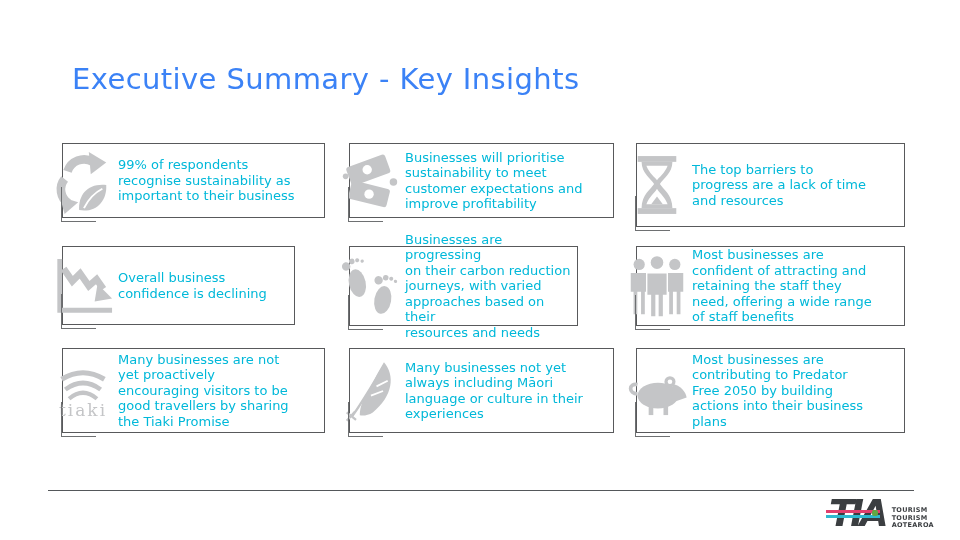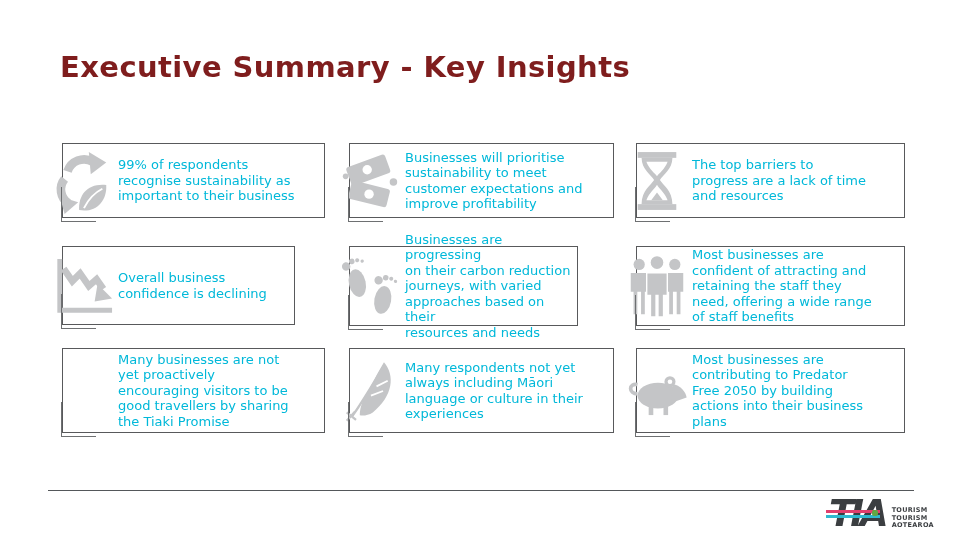--- a/index.html
+++ b/index.html
@@ -1,32 +1,32 @@
 <!DOCTYPE html>
 <html><head>
 <meta charset="utf-8">
 <style>
   html,body{margin:0;padding:0;background:#ffffff;}
   body{width:960px;height:540px;position:relative;overflow:hidden;
        font-family:"DejaVu Sans","Liberation Sans",sans-serif;}
 
-  .title{position:absolute;left:60px;top:50px;margin:0;
-         font-size:29px;font-weight:bold;color:#7f1d1d;letter-spacing:.4px;}
+  .title{position:absolute;left:60px;top:50px;margin:12px;
+         font-size:29px;font-weight:normal;color:#3b82f6;letter-spacing:.4px;}
 
   .card{position:absolute;box-sizing:border-box;background:#fff;
         border:1px solid #58595b;display:flex;align-items:center;
         padding:2px 6px 2px 55px;}
   
   .card::after{content:"";position:absolute;left:-2px;bottom:-5px;
         width:34px;height:34px;
         border-left:1.5px solid #6e7072;border-bottom:1.5px solid #6e7072;}
 
   .c1{left:62px; top:143px;width:263px;height:75px;}
   .c2{left:349px;top:143px;width:265px;height:75px;}
-  .c3{left:636px;top:143px;width:269px;height:75px;}
+  .c3{left:636px;top:143px;width:269px;height:84px;}
   .c4{left:62px; top:246px;width:233px;height:79px;}
   .c5{left:349px;top:246px;width:229px;height:80px;}
   .c6{left:636px;top:246px;width:269px;height:80px;}
   .c7{left:62px; top:348px;width:263px;height:85px;}
   .c8{left:349px;top:348px;width:265px;height:85px;}
   .c9{left:636px;top:348px;width:269px;height:85px;}
 
   .card-text{margin:0;font-size:13px;line-height:15.5px;color:#00b8d9;
              white-space:pre-line;}
 
@@ -168,37 +168,47 @@
       </svg>
     </span>
     <p class="card-text">Most businesses are
 confident of attracting and
 retaining the staff they
 need, offering a wide range
 of staff benefits</p>
   </section>
 
   <section class="card c7">
+    <span class="icon">
+      <svg viewBox="0 0 56 40" width="52" height="38">
+        <g fill="none" stroke="#c4c5c7">
+          <path d="M5 16 Q28 2 51 16" stroke-width="5.5"></path>
+          <path d="M9 27 Q28 13 47 27" stroke-width="5"></path>
+          <path d="M13 37 Q28 24 43 37" stroke-width="4.5"></path>
+        </g>
+      </svg>
+      <span class="tiaki-word">tiaki</span>
+    </span>
     <p class="card-text">Many businesses are not
 yet proactively
 encouraging visitors to be
 good travellers by sharing
 the Tiaki Promise</p>
   </section>
 
   <section class="card c8">
     <span class="icon">
       <svg viewBox="0 0 58 66" width="54" height="62">
         <path d="M44 2 C56 16 54 38 32 56 C27 59 22 60 18 59 C18 50 22 40 29 30 C34 20 39 10 44 2 Z" fill="#c4c5c7"></path>
         <path d="M44 6 C34 22 24 40 10 60" stroke="#c4c5c7" stroke-width="2.5" fill="none"></path>
         <path d="M36 28 L48 22 M30 38 L43 33" stroke="#ffffff" stroke-width="2" fill="none"></path>
         <path d="M4 56 L14 64 M13 55 L4 65" stroke="#c4c5c7" stroke-width="2.5"></path>
       </svg>
     </span>
-    <p class="card-text">Many respondents not yet
+    <p class="card-text">Many businesses not yet
 always including Māori
 language or culture in their
 experiences</p>
   </section>
 
   <section class="card c9">
     <span class="icon">
       <svg viewBox="0 0 66 54" width="62" height="50">
         <path d="M12 30 C2 30 2 18 12 20" stroke="#c4c5c7" stroke-width="4" fill="none"></path>
         <ellipse cx="34" cy="32" rx="22" ry="14" fill="#c4c5c7"></ellipse>

